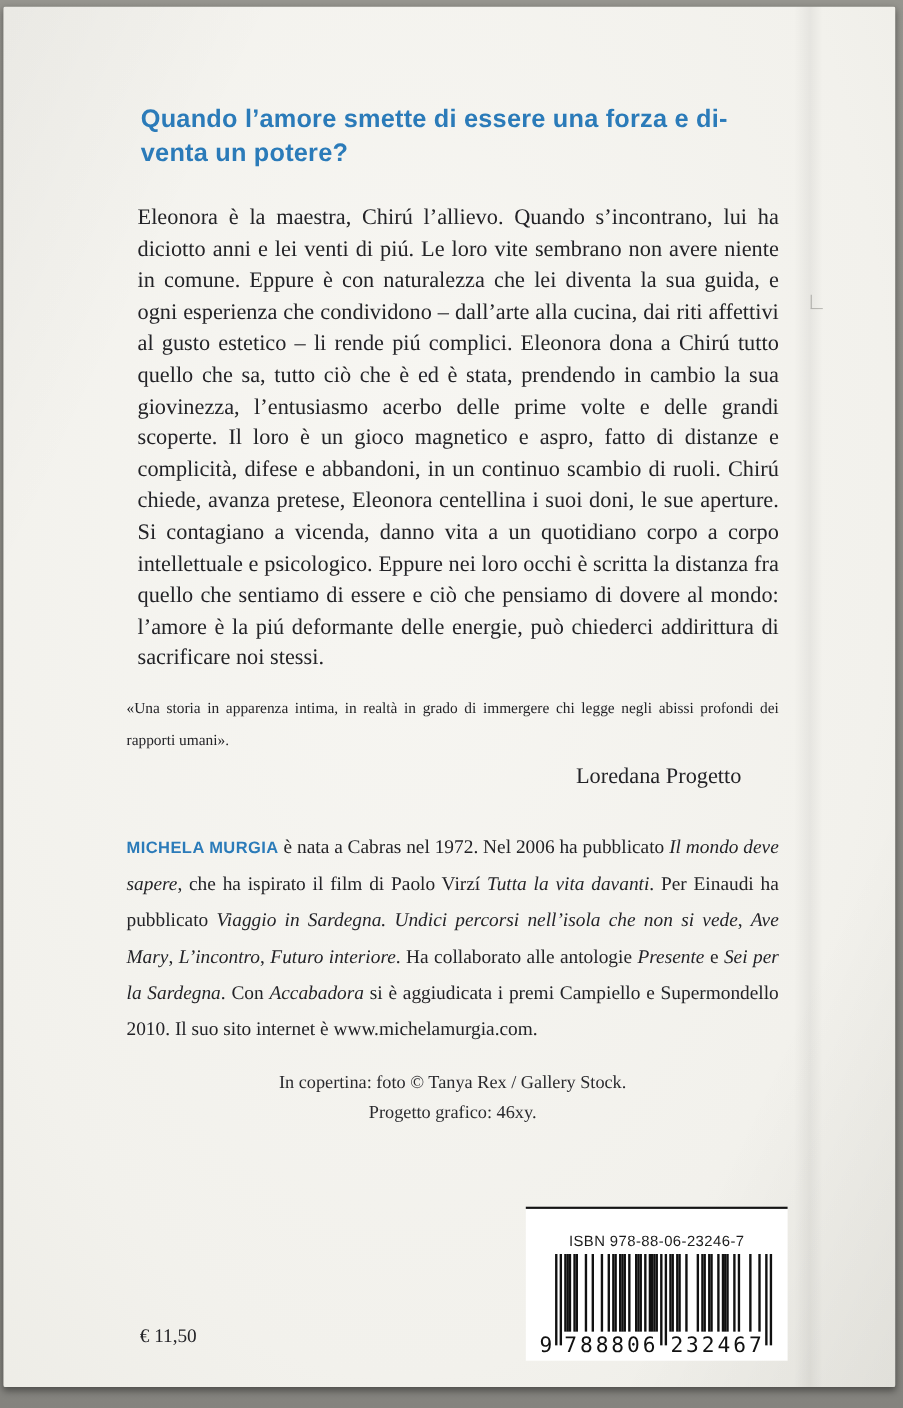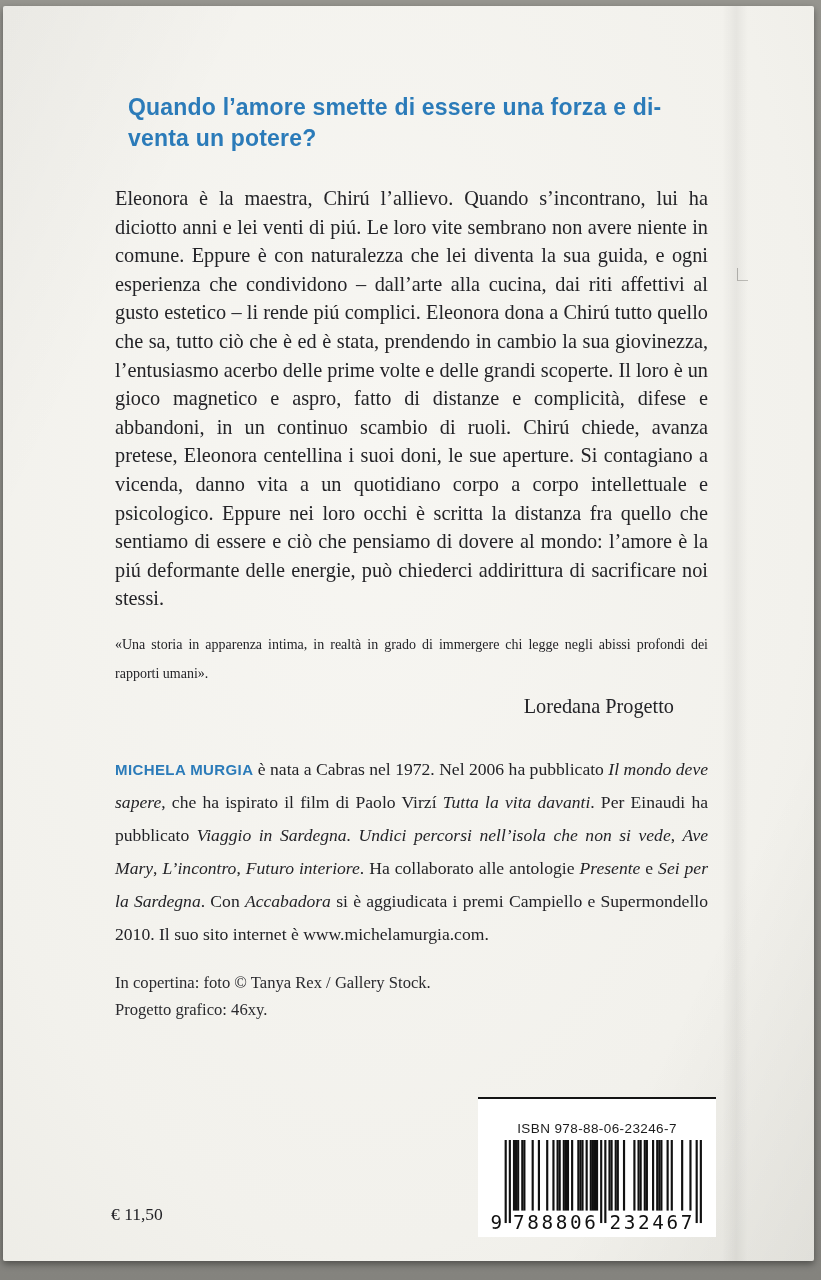--- a/index.html
+++ b/index.html
@@ -28,21 +28,21 @@
   }
   .headline{
     font-family:"Liberation Sans",sans-serif;
     font-weight:bold;font-size:23px;line-height:31px;
     color:var(--accent,#2b7bb9);
     margin:0 0 30px 13px;letter-spacing:0.2px;
   }
   .synopsis{
     font-size:20.3px;line-height:28.6px;color:#232327;
     text-align:justify;hyphens:auto;-webkit-hyphens:auto;
-    margin:0 0 18px 0;
+    margin:0 0 18px 10px;
   }
   .quote{
     font-size:14px;line-height:28.6px;color:#232327;
     text-align:justify;hyphens:auto;-webkit-hyphens:auto;
     margin:0 0 4px 0;
   }
   .attribution{
     font-size:20.3px;line-height:28.6px;color:#232327;
     text-align:right;margin:0 34px 32px 0;
   }
@@ -53,23 +53,23 @@
   }
   .seg-author{
     font-family:"Liberation Sans",sans-serif;
     font-weight:bold;font-size:15px;
     color:var(--accent,#2b7bb9);letter-spacing:0.4px;
   }
   .seg-italic{font-style:italic;}
   .credits{
     font-size:16.6px;line-height:27px;color:#2a2a2e;margin:8px 0 0 0;
   }
-  .credits p{margin:0;}
+  .credits p{margin:0;text-align:center;}
   .price{
-    position:absolute;left:108px;bottom:36px;
+    position:absolute;left:124px;bottom:36px;
     font-size:17.5px;color:#232327;
   }
   .barcode-box{
     position:absolute;right:98px;bottom:24px;width:238px;
     background:#ffffff;
     border-top:2px solid #141414;
     padding:6px 10px 6px 10px;box-sizing:border-box;
   }
   .isbn-label{
     font-family:"Liberation Sans",sans-serif;

